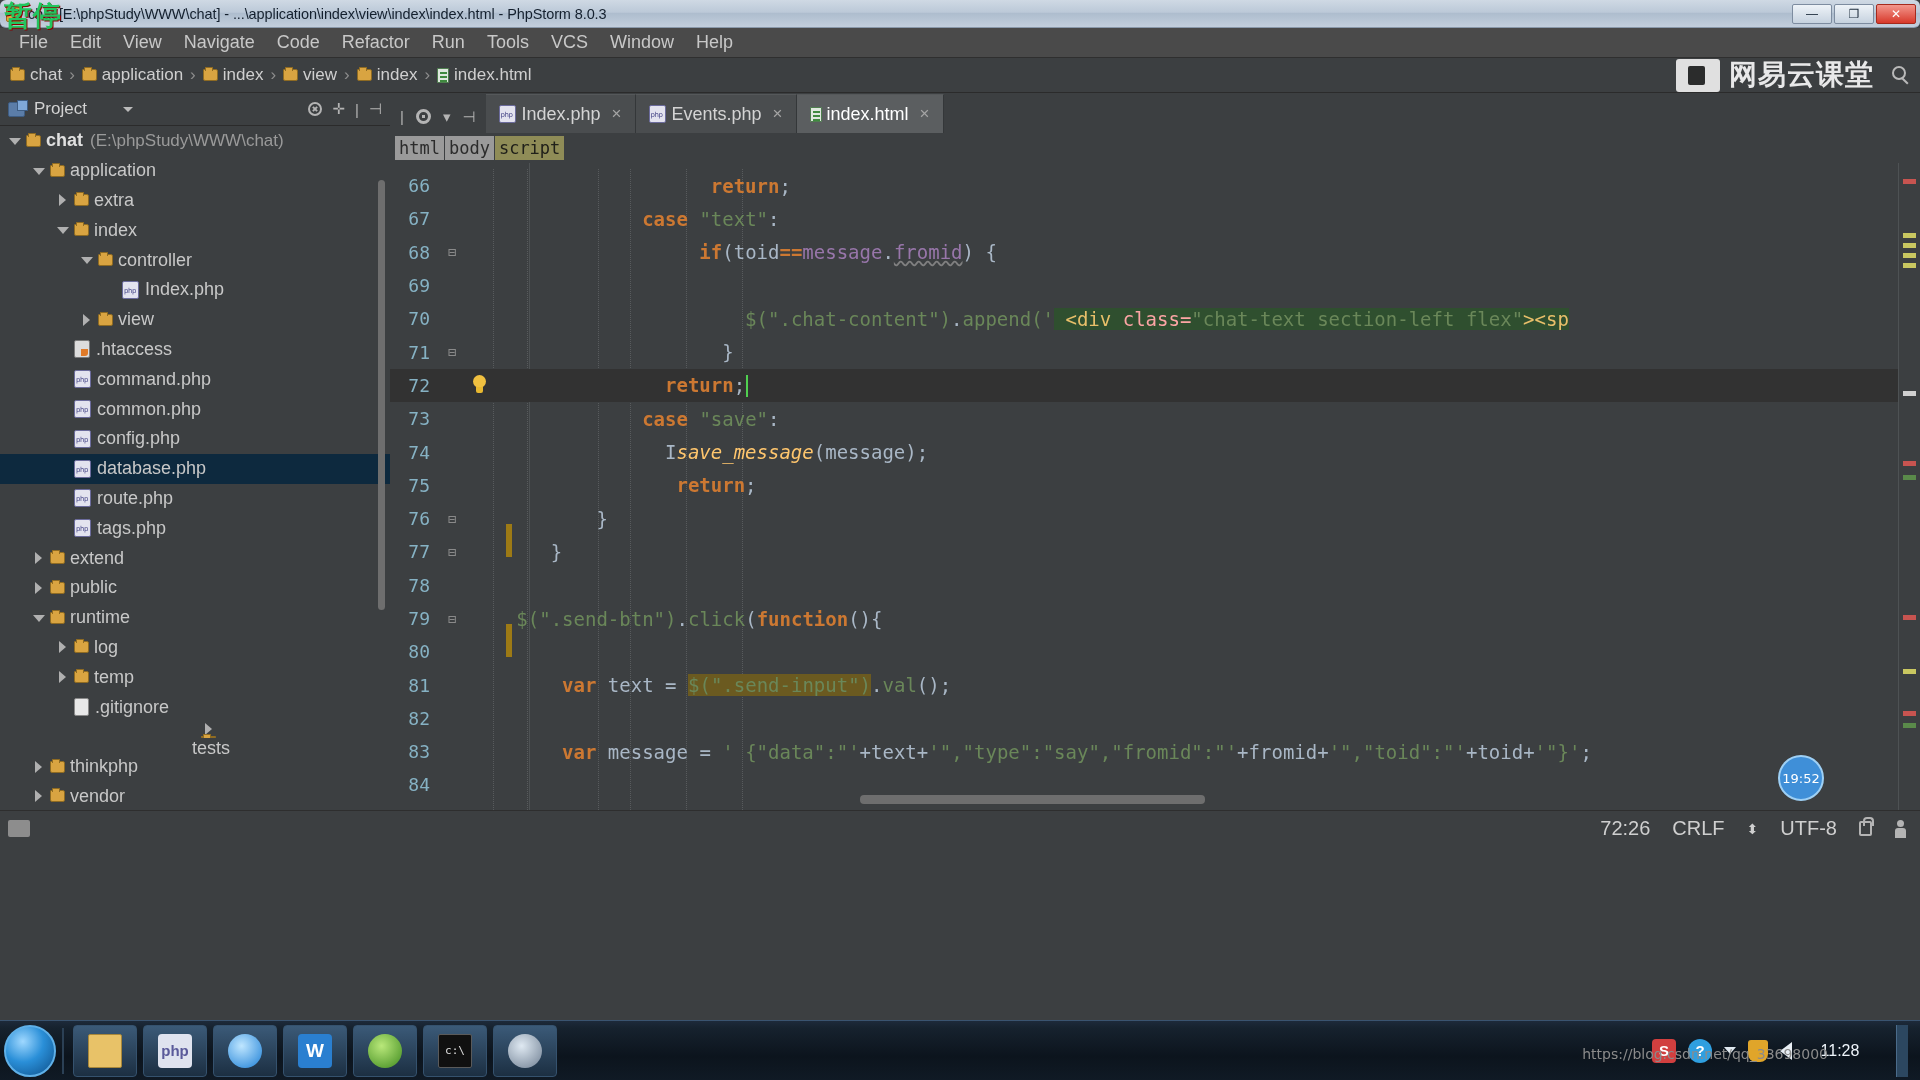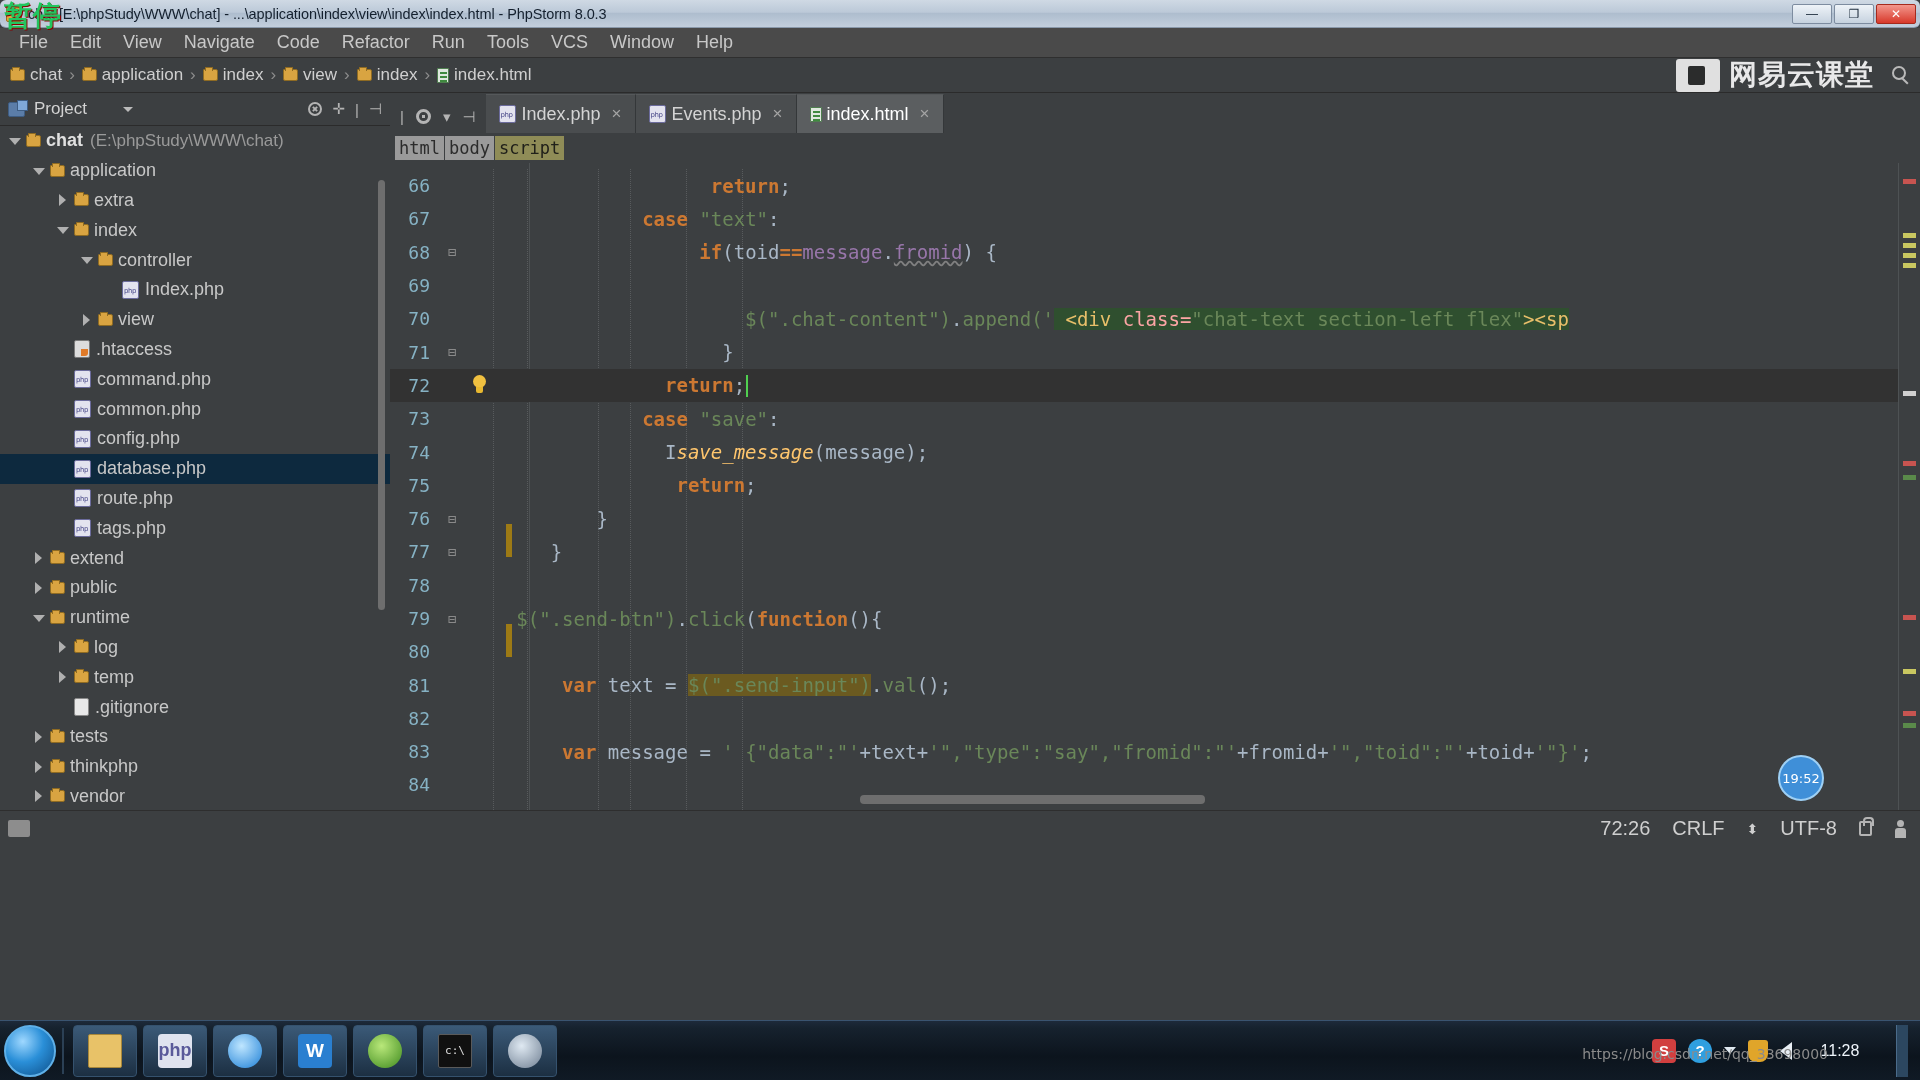--- a/index.html
+++ b/index.html
@@ -371,21 +371,21 @@
   .tb-sep { width: 2px; height: 46px; background: #2b4055; margin: 0 6px; }
   .tbtn {
     width: 64px; height: 52px; margin: 0 3px; border-radius: 4px;
     border: 1px solid #35526e;
     background: linear-gradient(to bottom, #3b5a78, #1c2f42);
     display: flex; align-items: center; justify-content: center;
     flex: 0 0 auto; position: relative;
   }
   .tb-ico { width: 34px; height: 34px; border-radius: 4px; }
   .tb-folder { background: #e8c268; border: 1px solid #a8873a; border-radius: 2px; }
-  .tb-php { background: #dfe3ef; color:#5a5a9a; font-size: 18px; font-weight: bold;
+  .tb-php { background: #dfe3ef; color:#5a5a9a; font-size: 15px; font-weight: bold;
             display:flex; align-items:center; justify-content:center; border-radius: 4px; }
   .tb-ie { background: radial-gradient(circle at 40% 35%, #bfe6ff, #1c7fd6); border-radius: 50%; }
   .tb-w { background: #2a7fd0; color:#fff; font-size: 19px; font-weight: bold;
           display:flex; align-items:center; justify-content:center; border-radius: 4px; }
   .tb-green { background: radial-gradient(circle at 40% 35%, #b9e87a, #3e8a1e); border-radius: 50%; }
   .tb-cmd { background: #101010; border: 1px solid #5a5a5a; color: #ddd; font-size: 11px;
             display:flex; align-items:center; justify-content:center; border-radius: 2px;
             font-family: "DejaVu Sans Mono", monospace; }
   .tb-blue { background: radial-gradient(circle at 40% 35%, #dfe9f2, #6f7f92); border-radius: 50%; }
 
@@ -588,21 +588,21 @@
       <div class="trow" style="padding-left: 56px;">
         <span class="tw right"></span>
         <span class="ficon"></span>
         <span class="tname">temp</span>
       </div>
       <div class="trow" style="padding-left: 56px;">
         <span class="tw"></span>
         <span class="gitico"></span>
         <span class="tname">.gitignore</span>
       </div>
-      <div class="trow" style="padding-left: 32px;">
+      <div class="trow" style="padding-left: 32px; flex-direction: column;">
         <span class="tw right"></span>
         <span class="ficon"></span>
         <span class="tname">tests</span>
       </div>
       <div class="trow" style="padding-left: 32px;">
         <span class="tw right"></span>
         <span class="ficon"></span>
         <span class="tname">thinkphp</span>
       </div>
       <div class="trow" style="padding-left: 32px;">

